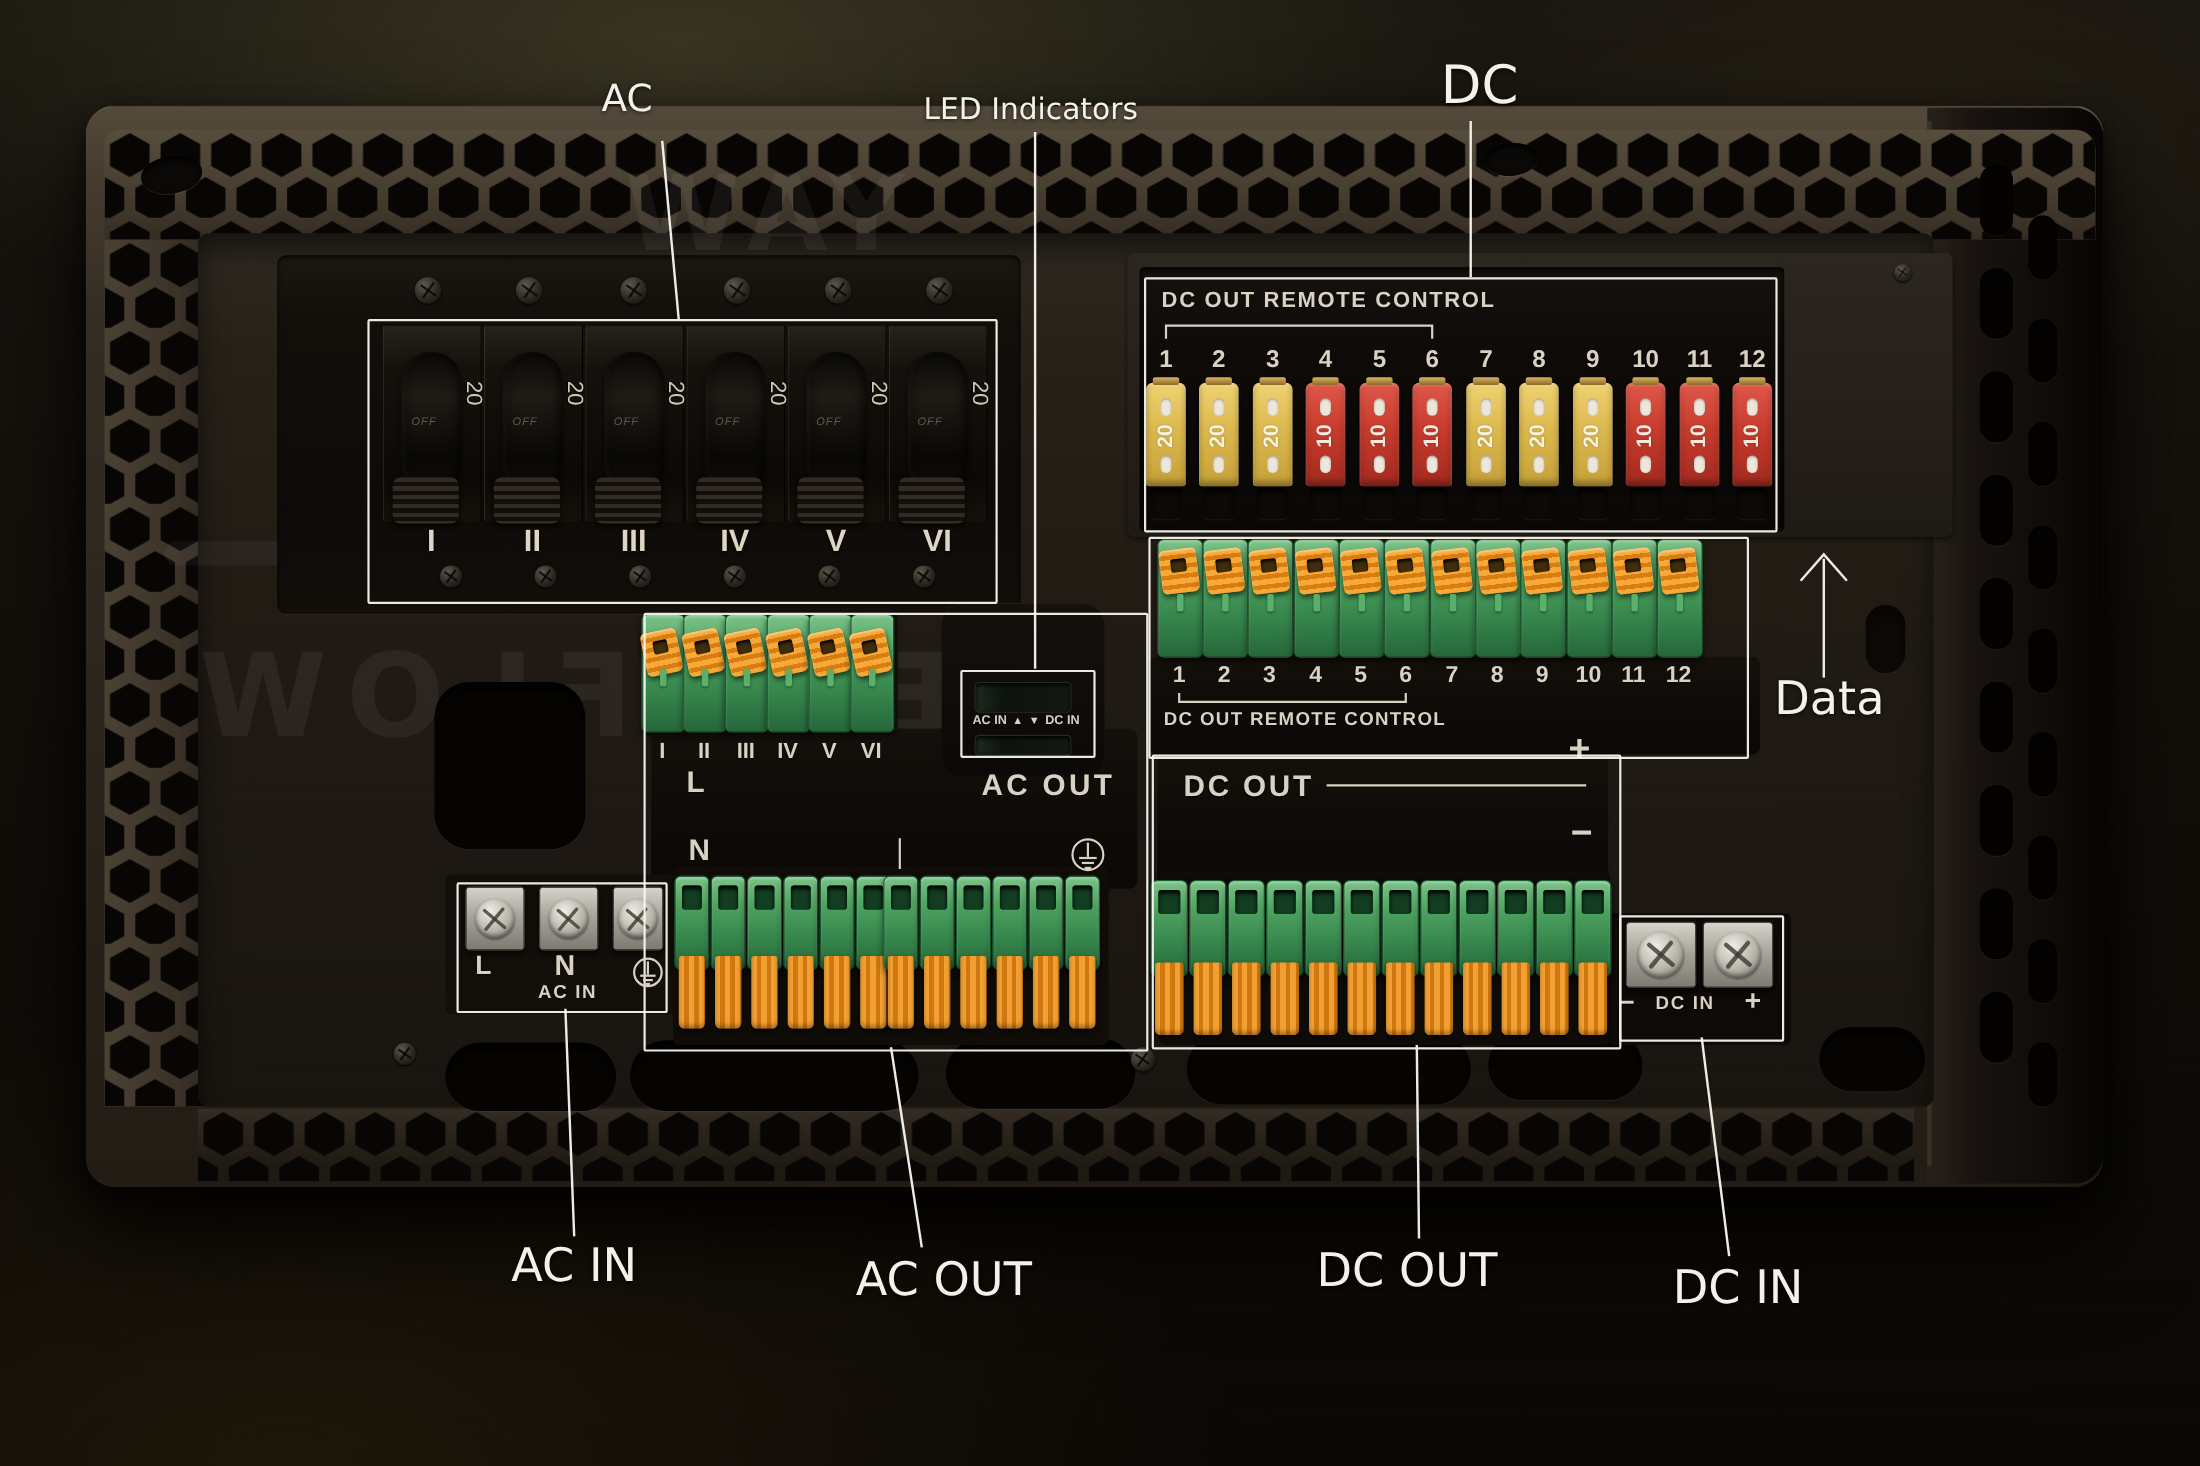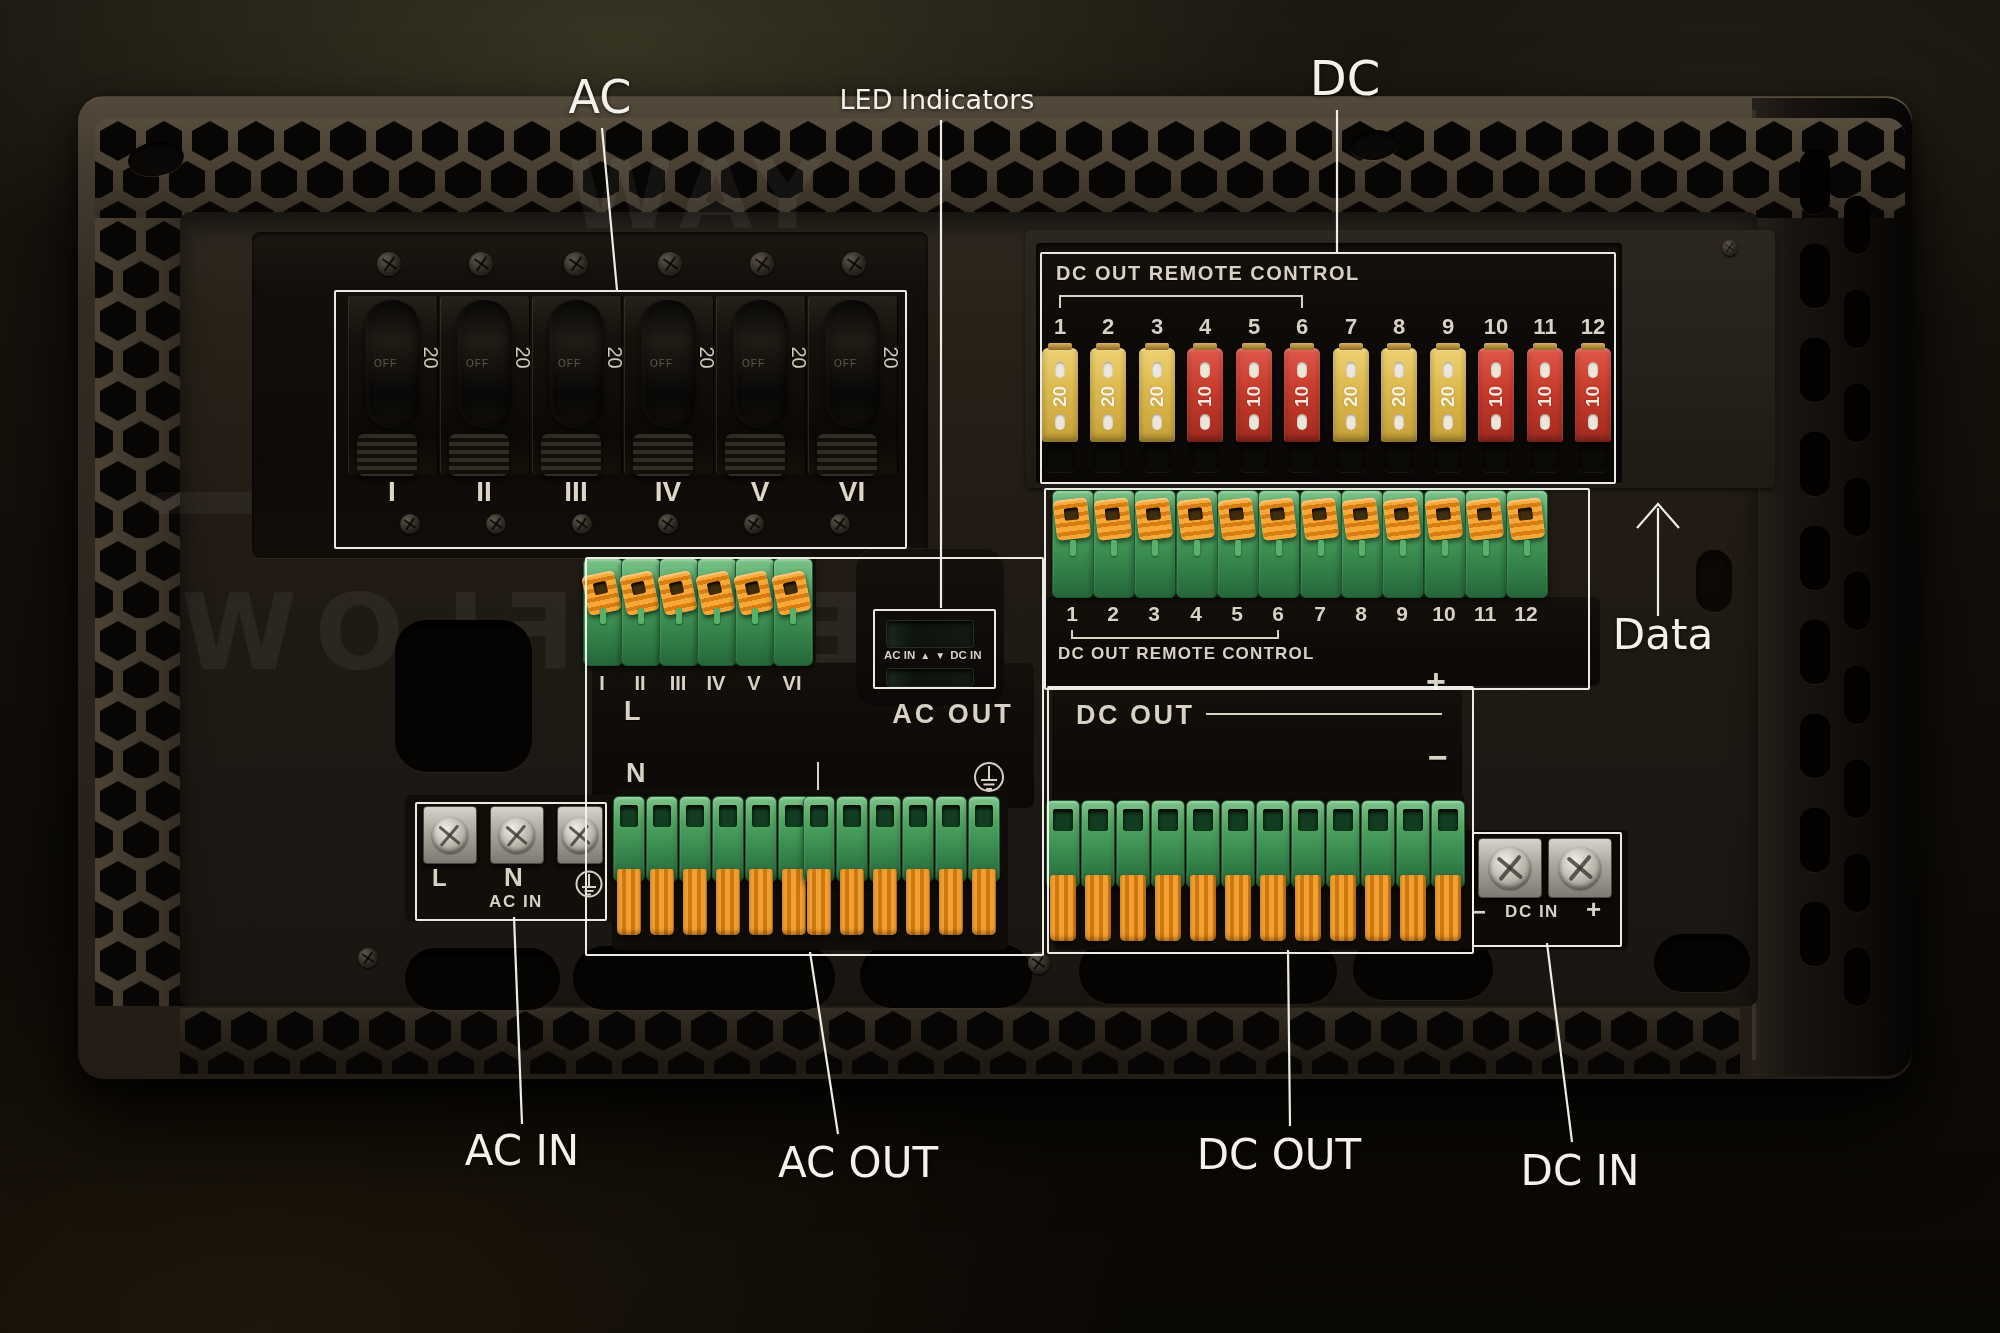--- a/index.html
+++ b/index.html
@@ -30,23 +30,23 @@
   .hexsvg{position:absolute;left:0;top:0;}
   .rimoval{background:#0b0907;border-radius:50%;box-shadow:inset 0 3px 5px #000,0 1px 0 rgba(130,115,90,.25);}
   
   .brk-housing{left:252px;top:232px;width:676px;height:326px;border-radius:8px;
     background:linear-gradient(180deg,#1b1711 0,#120f0b 18%,#0d0a08 70%,#120e0a 100%);
     box-shadow:inset 0 2px 4px rgba(0,0,0,.8),0 1px 0 rgba(120,108,85,.15);}
   .breaker{width:88px;height:214px;}
   .brk-mod{position:absolute;left:0;top:0;width:88px;height:178px;
     background:linear-gradient(180deg,#26211a 0,#15110c 22%,#0b0907 78%,#151009 100%);
     border-left:1px solid rgba(95,85,66,.35);border-right:1px solid rgba(0,0,0,.9);border-radius:3px;}
-  .rocker{position:absolute;left:16px;top:4px;width:54px;height:128px;border-radius:26px;
+  .rocker{position:absolute;left:16px;top:24px;width:54px;height:128px;border-radius:26px;
     background:linear-gradient(180deg,#0c0b09 0,#1f1b15 32%,#090807 75%,#131009 100%);
-    box-shadow:inset 0 0 12px #000,inset 3px 0 4px rgba(190,175,150,.10),0 2px 4px rgba(0,0,0,.7);}
+    box-shadow:inset 0 0 12px #000,inset 3px 0 4px rgba(190,175,150,.10),0 2px 4px rgba(0,0,0,.7);font-style:italic;}
   .brk-off{position:absolute;left:9px;top:58px;font-size:10px;letter-spacing:1px;color:#6e6452;opacity:.85;}
   .brk-rating{position:absolute;right:-4px;top:50px;font-size:20px;color:#d2c9ba;transform:rotate(90deg);text-shadow:0 1px 1px #000;}
   .brk-grip{position:absolute;left:8px;top:138px;width:60px;height:42px;border-radius:7px;
     background:repeating-linear-gradient(180deg,#322b23 0 4px,#120f0b 4px 8px);box-shadow:0 3px 5px rgba(0,0,0,.7);}
   .brk-num{position:absolute;left:0;top:180px;width:88px;text-align:center;font-size:28px;font-weight:bold;color:#ded5c5;text-shadow:0 1px 2px #000;}
   .screw{border-radius:50%;background:radial-gradient(circle at 35% 30%,#5e574b,#2c2720 55%,#161310 90%);box-shadow:0 1px 2px #000;}
   .screw:before,.screw:after{content:"";position:absolute;left:15%;top:46%;width:70%;height:8%;background:rgba(8,7,5,.85);}
   .screw:before{transform:rotate(35deg);} .screw:after{transform:rotate(-55deg);}
   
   .fuse-plate{left:1025px;top:230px;width:750px;height:258px;border-radius:6px;
@@ -692,21 +692,21 @@
       <g>
         <circle cx="589" cy="884" r="12.5"></circle>
         <line x1="589" y1="874" x2="589" y2="886"></line>
         <line x1="582" y1="887" x2="596" y2="887"></line>
         <line x1="584.5" y1="891" x2="593.5" y2="891"></line>
         <line x1="587" y1="894.5" x2="591" y2="894.5"></line>
       </g>
     </g>
   </svg>
 
-  <div class="ann" id="ann-ac" style="left:600px;top:70px;font-size:46px">AC</div>
+  <div class="ann" id="ann-ac" style="left:570px;top:70px;font-size:34px">AC</div>
   <div class="ann" id="ann-led" style="left:937px;top:84px;font-size:27px">LED Indicators</div>
   <div class="ann" id="ann-dc" style="left:1345px;top:50px;font-size:48px">DC</div>
   <div class="ann" id="ann-data" style="left:1663px;top:610px;font-size:42px">Data</div>
   <div class="ann" id="ann-acin" style="left:522px;top:1126px;font-size:42px">AC IN</div>
   <div class="ann" id="ann-acout" style="left:858px;top:1138px;font-size:42px">AC OUT</div>
   <div class="ann" id="ann-dcout" style="left:1279px;top:1130px;font-size:42px">DC OUT</div>
   <div class="ann" id="ann-dcin" style="left:1580px;top:1146px;font-size:42px">DC IN</div>
 </div>
 
 </body></html>

